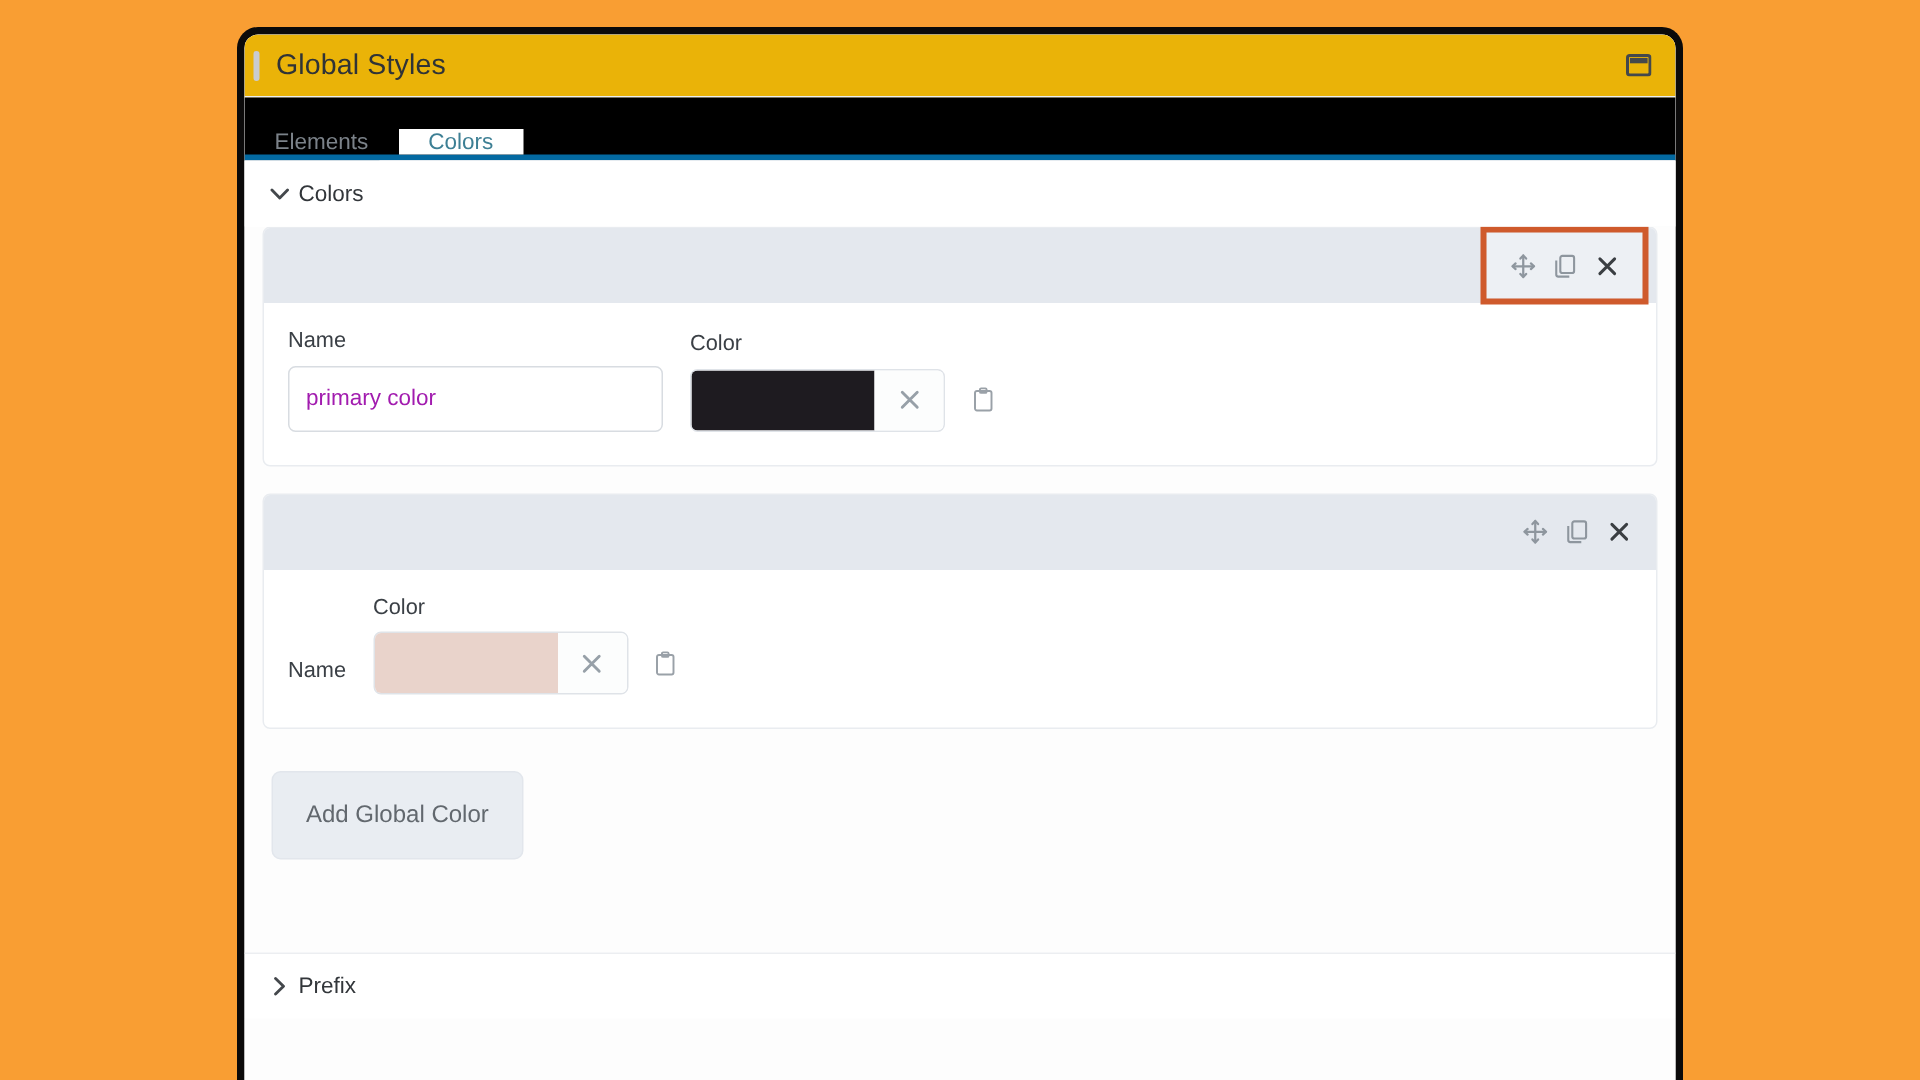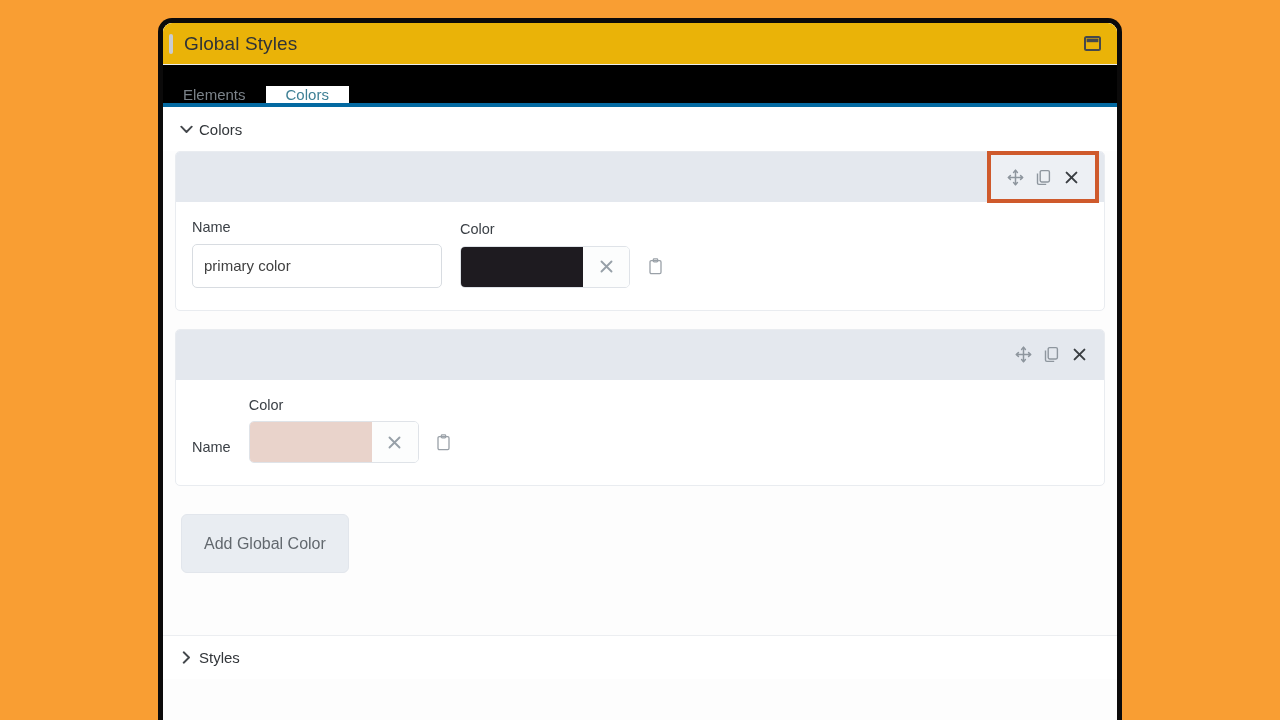--- a/index.html
+++ b/index.html
@@ -187,21 +187,21 @@
     line-height: 1;
   }
   .name-input {
     width: 250px;
     height: 44px;
     border: 1px solid #d8dce1;
     border-radius: 5px;
     background: #ffffff;
     font-family: "Liberation Sans", sans-serif;
     font-size: 15px;
-    color: #404040;
+    color: #a21caf;
     padding: 0 11px;
     outline: none;
   }
   .color-control {
     display: flex;
     align-items: center;
     gap: 14px;
   }
   .color-field {
     width: 170px;
@@ -405,18 +405,18 @@
       
       <div class="add-btn">Add Global Color</div>
     </div>
 
     <div class="section-row collapsed-sec">
       <span class="caret">
         <svg width="9" height="13" viewBox="0 0 9 13">
           <path d="M1.7 1.3 L7 6.5 L1.7 11.7" fill="none" stroke="#44484c" stroke-width="1.9" stroke-linecap="round" stroke-linejoin="round"></path>
         </svg>
       </span>
-      <span class="label">Styles</span>
+      <span class="label">Prefix</span>
     </div>
 
     <div style="flex:1 1 auto;background:#fdfdfd;"></div>
   </div>
 </div>
 
 </body></html>

